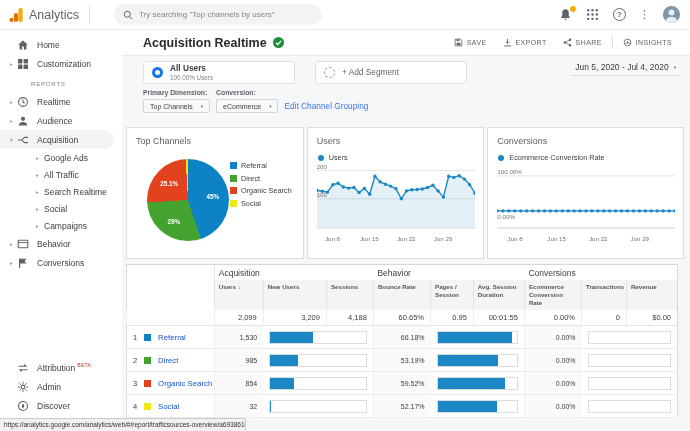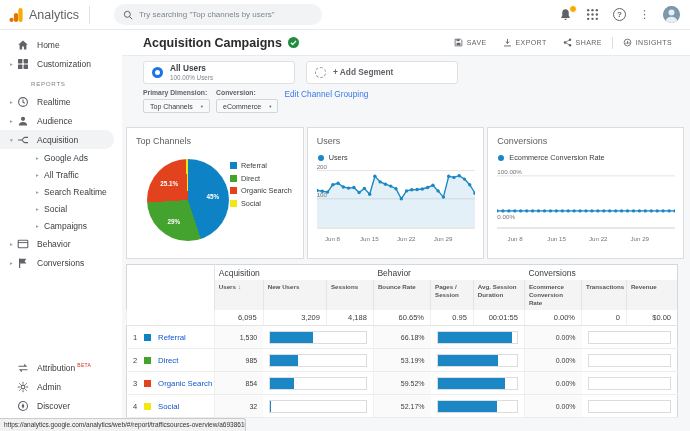--- a/index.html
+++ b/index.html
@@ -54,29 +54,29 @@
   .rt-title{font-size:12.5px;font-weight:bold;color:#2b2b2b}
   .check-badge{margin-left:6px;display:flex}
   .check-badge svg{width:11px;height:11px}
   .rt-actions{margin-left:auto;display:flex;align-items:center}
   .action{display:flex;align-items:center;gap:4px;font-size:7px;color:#5f6368;letter-spacing:.4px;padding:0 8px;cursor:pointer}
   .action svg{width:9px;height:9px;display:block}
   .act-div{width:1px;height:12px;background:#dadce0;margin:0 2px}
 
   .controls-band{position:relative;height:66px;padding:5px 10px 0 21px}
   .date-range{position:absolute;top:4px;right:10px;font-size:8.5px;color:#3c4043;display:flex;gap:5px;align-items:center;padding:2px 4px 3px;border-bottom:1px solid #dadce0;cursor:pointer}
-  .chips{display:flex;gap:11px}
+  .chips{display:flex;gap:20px}
   .chip{width:152px;height:23px;background:#fff;border:1px solid #e0e0e0;border-radius:3px;display:flex;align-items:center;padding:0 8px;gap:7px;cursor:pointer}
   .chip-ring{width:11px;height:11px;border-radius:50%;border:3px solid #1a73e8;flex-shrink:0}
   .chip-texts{display:flex;flex-direction:column;justify-content:center}
   .chip-title{font-size:8.3px;font-weight:bold;color:#3c4043;line-height:1.2}
   .chip-sub{font-size:6.3px;color:#80868b;line-height:1.2}
   .chip.add .chip-ring{border:1px dashed #9aa0a6}
-  .chip.add .chip-title{color:#5f6368;font-weight:bold}
-  .dims{display:flex;align-items:flex-start;gap:6px;margin-top:5px}
+  .chip.add .chip-title{color:#5f6368;font-weight:normal}
+  .dims{display:flex;align-items:flex-end;gap:6px;margin-top:5px}
   .dim-col{display:flex;flex-direction:column;gap:3px}
   .dim-label{font-size:6.8px;color:#5f6368;font-weight:bold}
   .dropdown{height:14px;background:#f8f9fa;border:1px solid #d2d5d9;border-radius:2px;display:flex;align-items:center;padding:0 6px;gap:8px;font-size:7px;color:#3c4043;cursor:pointer;white-space:nowrap}
   .dd-caret{font-size:4.5px;color:#5f6368}
   .edit-link{font-size:8.3px;color:#3b78e7;cursor:pointer;text-decoration:none;margin-bottom:2px}
 
   
   .cards{display:flex;gap:3px;margin:5px 6px 0 4px}
   .card{background:#fff;border:1px solid #dadce0;height:132px;position:relative}
   .pie-card{width:178px}.users-card{width:178px}.conv-card{width:197px}
@@ -297,21 +297,21 @@
                 <path d="M6 3.2 7.4 6 6 8.8 4.6 6Z"></path>
               </svg>
             </span>
       <span class="nav-label">Discover</span>
     </div>
         </div>
       </nav>
 
     <main class="content">
       <div class="report-toolbar">
-        <span class="rt-title">Acquisition Campaigns</span>
+        <span class="rt-title">Acquisition Realtime</span>
         <span class="check-badge">
           <svg viewBox="0 0 12 12">
               <circle cx="6" cy="6" r="6" fill="#1e8e3e"></circle>
               <path d="M3.2 6.2 5.2 8.2 8.8 4.2" fill="none" stroke="#fff" stroke-width="1.4"></path>
             </svg>
         </span>
         <div class="rt-actions" id="rt-actions">
             <div class="action">
        <span>
                 <svg viewBox="0 0 12 12" fill="currentColor">
@@ -349,20 +349,24 @@
                   <circle cx="6" cy="6" r="4.5" fill="none" stroke="currentColor" stroke-width="1.1"></circle>
                   <path d="M3.9 8V6M6 8V3.8M8.1 8V5.2" stroke="currentColor" stroke-width="1.1" fill="none"></path>
                 </svg>
               </span>
        <span>INSIGHTS</span>
      </div>
           </div>
       </div>
 
       <div class="controls-band">
+        <div class="date-range">
+          <span>Jun 5, 2020 - Jul 4, 2020</span>
+          <span class="dd-caret">▾</span>
+        </div>
         <div class="chips">
           <div class="chip">
             <span class="chip-ring"></span>
             <span class="chip-texts">
               <span class="chip-title">All Users</span>
               <span class="chip-sub">100.00% Users</span>
             </span>
           </div>
           <div class="chip add">
             <span class="chip-ring"></span>
@@ -559,21 +563,21 @@
                 <td>Sessions</td>
                 <td>Bounce Rate</td>
                 <td>Pages / Session</td>
                 <td>Avg. Session Duration</td>
                 <td>Ecommerce Conversion Rate</td>
                 <td>Transactions</td>
                 <td>Revenue</td>
               </tr>
               <tr class="sum-row">
                 <td></td>
-                <td>6,095</td>
+                <td>2,099</td>
                 <td>3,209</td>
                 <td>4,188</td>
                 <td>60.65%</td>
                 <td>0.95</td>
                 <td>00:01:55</td>
                 <td>0.00%</td>
                 <td>0</td>
                 <td>$0.00</td>
               </tr>
               <tr class="data-row">

